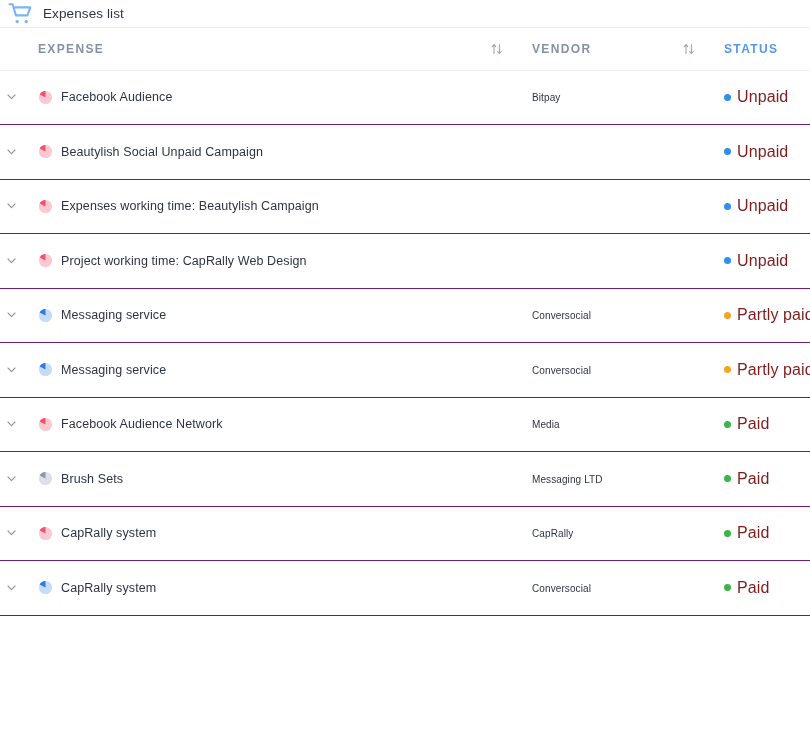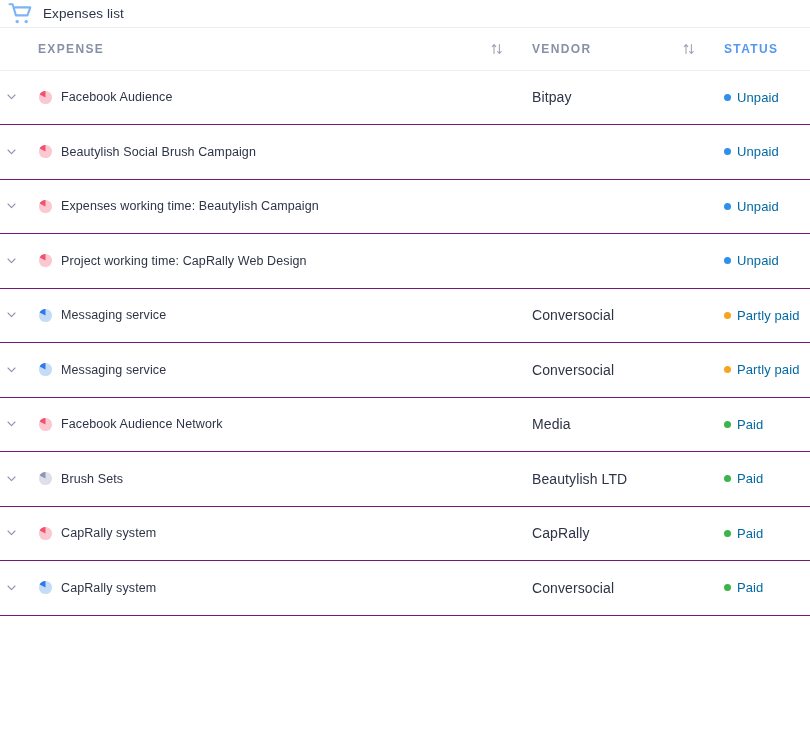--- a/index.html
+++ b/index.html
@@ -126,43 +126,43 @@
   }
 
   .expense-name {
     font-size: 12.5px;
     color: #2e3447;
     letter-spacing: 0.1px;
     white-space: nowrap;
   }
 
   .vendor-name {
-    font-size: 14px;
+    font-size: 10px;
     color: #2e3447;
     letter-spacing: 0.1px;
     white-space: nowrap;
   }
 
   .status-wrap {
     display: flex;
     align-items: center;
     white-space: nowrap;
   }
 
   .status-dot {
     width: 7px;
     height: 7px;
     border-radius: 50%;
     flex: 0 0 7px;
     margin-right: 6px;
   }
 
   .status-label {
-    font-size: 13px;
-    color: #0369a1;
+    font-size: 16px;
+    color: #7f1d1d;
     letter-spacing: 0.1px;
   }
 </style>
 </head>
 <body>
 
 <div class="app">
 
   <div class="titlebar">
     <svg class="cart-icon" viewBox="0 0 26 24">
@@ -230,21 +230,21 @@
             <div class="expense-wrap">
               <span class="chevron">
                 <svg width="9" height="6" viewBox="0 0 9 6">
                   <path d="M1 1 L4.5 4.6 L8 1" fill="none" stroke="#8e93ad" stroke-width="1.1" stroke-linecap="round" stroke-linejoin="round"></path>
                 </svg>
               </span>
               <svg class="pie-icon" viewBox="0 0 16 16">
                 <circle cx="8" cy="8" r="7" fill="#fbc8d1"></circle>
                 <path d="M8 8 L8 1 A7 7 0 0 0 1.7 4.9 Z" fill="#f2516b"></path>
               </svg>
-              <span class="expense-name">Beautylish Social Brush Campaign</span>
+              <span class="expense-name">Beautylish Social Unpaid Campaign</span>
             </div>
           </td>
           <td></td>
           <td><span class="vendor-name"></span></td>
           <td></td>
           <td>
             <div class="status-wrap">
               <span class="status-dot" style="background:#2f8fec"></span>
               <span class="status-label">Unpaid</span>
             </div>
@@ -384,21 +384,21 @@
                 </svg>
               </span>
               <svg class="pie-icon" viewBox="0 0 16 16">
                 <circle cx="8" cy="8" r="7" fill="#dde0e8"></circle>
                 <path d="M8 8 L8 1 A7 7 0 0 0 1.7 4.9 Z" fill="#9096b2"></path>
               </svg>
               <span class="expense-name">Brush Sets</span>
             </div>
           </td>
           <td></td>
-          <td><span class="vendor-name">Beautylish LTD</span></td>
+          <td><span class="vendor-name">Messaging LTD</span></td>
           <td></td>
           <td>
             <div class="status-wrap">
               <span class="status-dot" style="background:#3bb54a"></span>
               <span class="status-label">Paid</span>
             </div>
           </td>
         </tr>
         <tr class="row">
           <td class="cell-expense">

